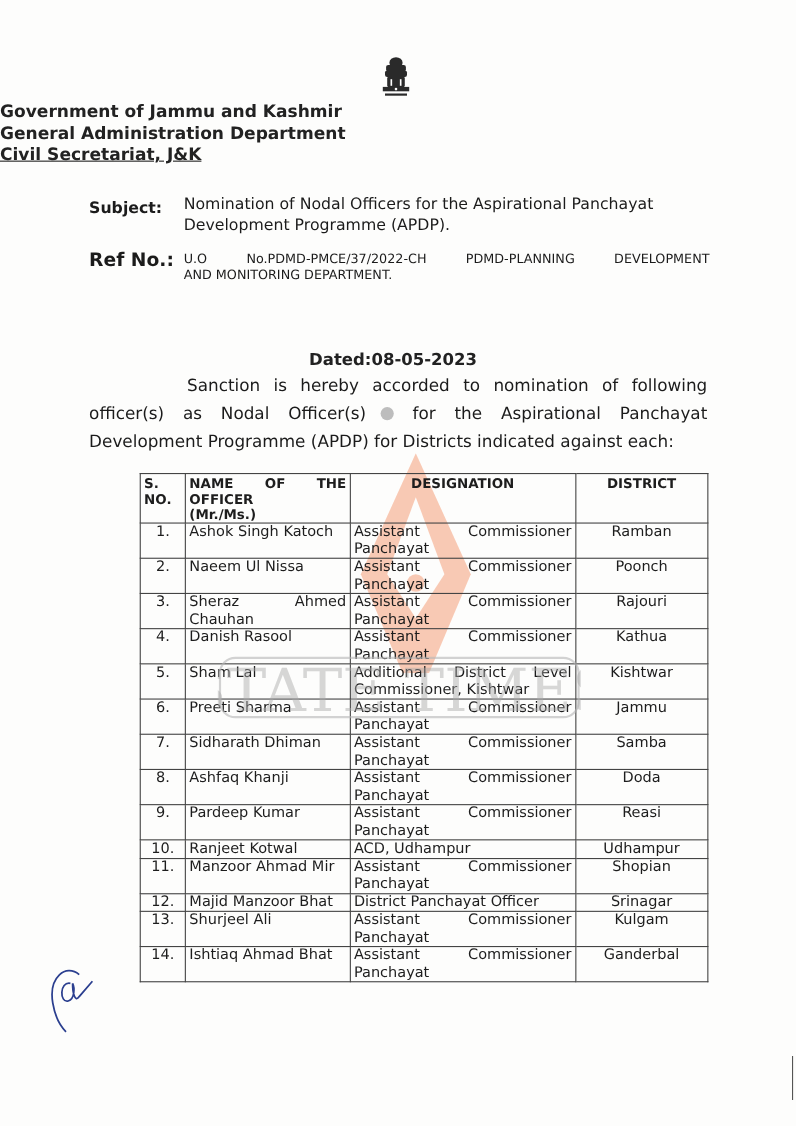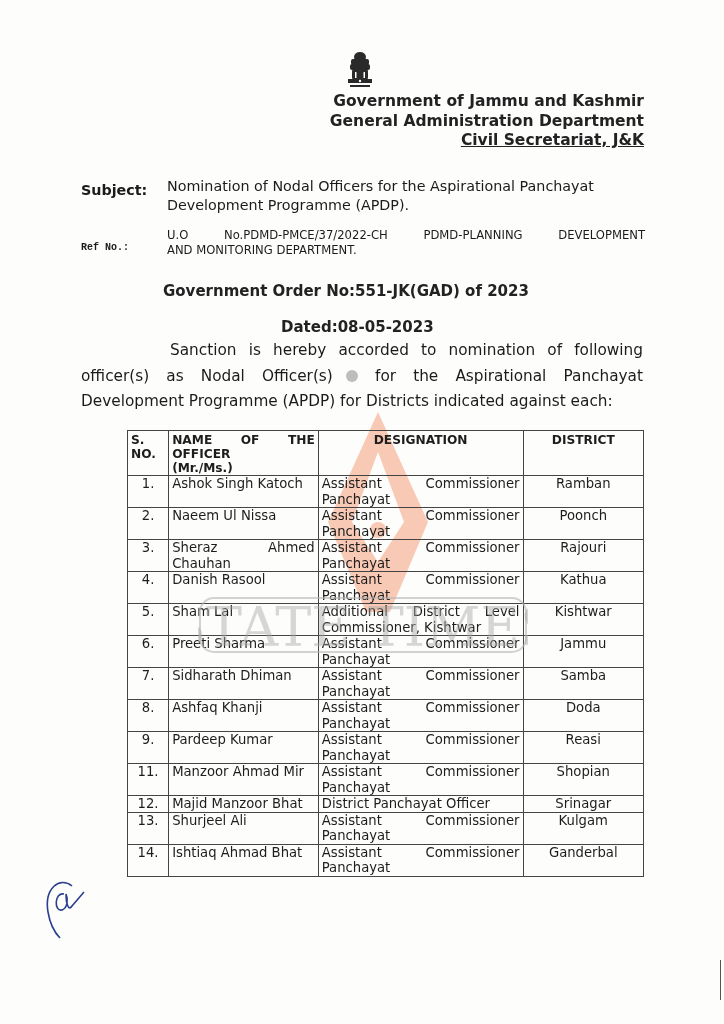--- a/index.html
+++ b/index.html
@@ -2,29 +2,29 @@
 <html><head>
 <meta charset="utf-8">
 <style>
   html, body { margin:0; padding:0; }
   body {
     width:724px; height:1024px; background:#fdfdfc; position:relative; overflow:hidden;
     font-family:"DejaVu Sans", sans-serif; color:#1b1b1b;
   }
   .page { position:absolute; left:0; top:0; width:724px; height:1024px; }
   .emblem { position:absolute; left:342px; top:50px; width:36px; height:42px; }
-  .head-line { position:absolute; left:0; width:644px; text-align:right; font-weight:bold; font-size:15.5px; color:#222; }
+  .head-line { position:absolute; left:0; width:644px; text-align:left; font-weight:bold; font-size:15.5px; color:#222; }
   .h1 { top:92px; }
   .h2 { top:112px; }
   .h3 { top:131px; text-decoration:underline; }
   .subject { position:absolute; left:81px; top:177px; width:570px; font-size:14.3px; line-height:19px; }
   .subject .lbl { position:absolute; left:0; top:4px; font-weight:bold; }
   .subject .txt { position:absolute; left:86px; top:0; width:490px; }
   .ref { position:absolute; left:81px; top:228px; width:570px; font-size:11.6px; line-height:15px; }
-  .ref .lbl { position:absolute; left:0; top:12px; font-weight:bold; font-size:10px;font-family:Liberation Mono, monospace; }
+  .ref .lbl { position:absolute; left:0; top:2px; font-weight:bold; font-size:17px; }
   .ref .txt { position:absolute; left:86px; top:0; width:478px; text-align:justify; text-align-last:left; }
   .ref .txt .l1 { display:block; text-align:justify; text-align-last:justify; }
   .order { position:absolute; left:0; width:724px; font-weight:bold; font-size:15px; color:#222; }
   .order1 { top:282px; left:163px; width:auto; }
   .order2 { top:318px; left:281px; width:auto; }
   .para { position:absolute; left:81px; top:338px; width:562px; font-size:15.3px; line-height:25.5px; }
   .para span.line { display:block; text-align:justify; text-align-last:justify; white-space:nowrap; }
   .para span.indent { padding-left:89px; }
   .para span.last { text-align-last:left; }
   .dot { display:inline-block; width:12px; height:12px; border-radius:50%; background:#bdbdbd; vertical-align:-1px; margin-left:-4px; }
@@ -89,21 +89,20 @@
   </div>
 
   <div class="ref">
     <span class="lbl">Ref No.:</span>
     <span class="txt">
       <span class="l1">U.O No.PDMD-PMCE/37/2022-CH PDMD-PLANNING DEVELOPMENT</span>
       <span>AND MONITORING DEPARTMENT.</span>
     </span>
   </div>
 
-  <div class="order order1">Government Order No:551-JK(GAD) of 2023</div>
   <div class="order order2">Dated:08-05-2023</div>
 
   <div class="para">
     <span class="line indent">Sanction is hereby accorded to nomination of following</span>
     <span class="line"><span>officer(s) as Nodal Officer(s)</span> <span class="dot"></span> <span>for the Aspirational Panchayat</span></span>
     <span class="line last">Development Programme (APDP) for Districts indicated against each:</span>
   </div>
 
   <svg class="wm-pen" viewBox="0 0 120 200">
     <path d="M60 0 L110 110 L72 200 L48 200 L10 110 Z" fill="#f5a07a"></path>
@@ -175,20 +174,26 @@
           <td class="c-name">Ashfaq Khanji</td>
           <td class="c-desig"><span class="just">Assistant Commissioner</span><span>Panchayat</span></td>
           <td class="c-dist">Doda</td>
         </tr>
         <tr class="two">
           <td class="c-sno">9.</td>
           <td class="c-name">Pardeep Kumar</td>
           <td class="c-desig"><span class="just">Assistant Commissioner</span><span>Panchayat</span></td>
           <td class="c-dist">Reasi</td>
         </tr>
+        <tr class="one">
+          <td class="c-sno">10.</td>
+          <td class="c-name">Ranjeet Kotwal</td>
+          <td class="c-desig">ACD, Udhampur</td>
+          <td class="c-dist">Udhampur</td>
+        </tr>
         <tr class="two">
           <td class="c-sno">11.</td>
           <td class="c-name">Manzoor Ahmad Mir</td>
           <td class="c-desig"><span class="just">Assistant Commissioner</span><span>Panchayat</span></td>
           <td class="c-dist">Shopian</td>
         </tr>
         <tr class="one">
           <td class="c-sno">12.</td>
           <td class="c-name">Majid Manzoor Bhat</td>
           <td class="c-desig">District Panchayat Officer</td>

